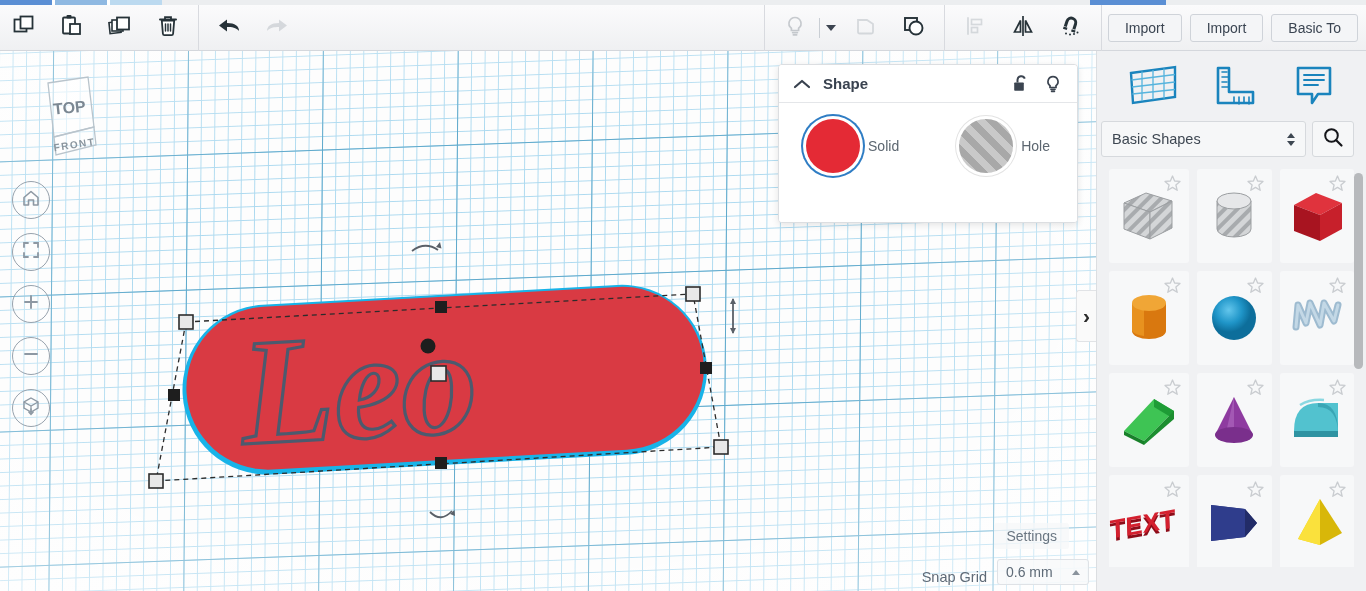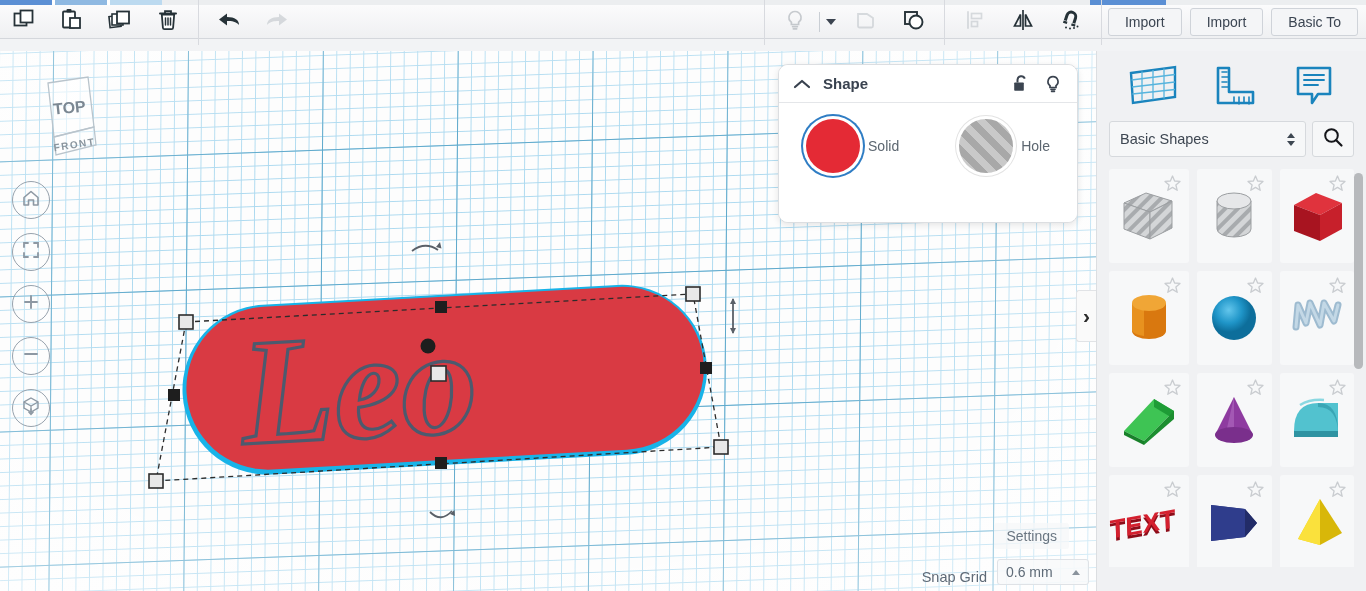--- a/index.html
+++ b/index.html
@@ -10,21 +10,21 @@
     background: #f2f3f5;
   }
   .app { position: relative; width: 1366px; height: 591px; }
 
   
   .tabstrip { position:absolute; top:0; left:0; width:1366px; height:5px; display:flex; }
   .tabstrip .t { height:5px; }
 
   
   .toolbar {
-    position:absolute; top:5px; left:0; width:1366px; height:34px;
+    position:absolute; top:5px; left:0; width:1366px; height:46px;
     background: linear-gradient(#fbfbfc,#eff0f2);
     border-bottom:1px solid #d4d7dc;
     display:flex; align-items:center;
   }
   .tb-group { display:flex; align-items:center; height:46px; }
   .tb-btn {
     width:48px; height:46px; display:flex; align-items:center; justify-content:center;
     cursor:pointer;
   }
   .tb-btn.disabled { opacity:.35; cursor:default; }
@@ -106,21 +106,21 @@
   .snap-select {
     width:92px; height:26px; background:rgba(248,249,250,.85); border:1px solid #dfe2e6; border-radius:3px;
     display:flex; align-items:center; justify-content:space-between; padding:0 8px;
     color:#5e6a77; font-size:14px; cursor:pointer;
   }
   .caret-up { width:0;height:0;border-left:4px solid transparent;border-right:4px solid transparent;border-bottom:5px solid #8a939d; }
 
   
   .inspector {
     position:absolute; left:778px; top:64px; width:300px;
-    background:#fff; border:1px solid #dcdee1; border-radius:10px;
+    background:#fff; border:1px solid #dcdee1; border-radius:4px;
     box-shadow:0 2px 7px rgba(0,0,0,.10);
     overflow:hidden;
   }
   .insp-head {
     height:38px; display:flex; align-items:center; gap:12px; padding:0 14px;
     border-bottom:1px solid #e4e6e9; background:#fff;
   }
   .insp-title { font-size:15px; color:#39424f; font-weight:600; flex:1 1 auto; }
   .insp-icon { cursor:pointer; display:flex; align-items:center; }
   .chev-up { cursor:pointer; display:flex; align-items:center; }
@@ -140,21 +140,21 @@
   }
   .swatch-label { font-size:14px; color:#5c6670; }
 
   
   .rightpanel {
     position:absolute; left:1096px; top:51px; width:270px; height:540px;
     background:#f0f1f3; border-left:1px solid #dcdee1;
   }
   .rp-icons { height:70px; display:flex; align-items:center; justify-content:space-around; padding:0 14px; }
   .rp-icon { cursor:pointer; display:flex; align-items:center; justify-content:center; }
-  .rp-selectrow { display:flex; gap:6px; padding:0 12px 12px 12px; }
+  .rp-selectrow { display:flex; gap:6px; padding:0 12px 12px 4px; }
   .rp-select {
     flex:1 1 auto; height:36px; background:#f6f7f8; border:1px solid #d6d9dd; border-radius:3px;
     display:flex; align-items:center; justify-content:space-between; padding:0 10px;
     font-size:14.5px; color:#3e4752; cursor:pointer;
   }
   .spin { display:flex; flex-direction:column; gap:3px; align-items:center; }
   .spin .up { width:0;height:0;border-left:4px solid transparent;border-right:4px solid transparent;border-bottom:5px solid #3e4752; }
   .spin .down { width:0;height:0;border-left:4px solid transparent;border-right:4px solid transparent;border-top:5px solid #3e4752; }
   .rp-search {
     width:42px; height:36px; background:#f6f7f8; border:1px solid #d6d9dd; border-radius:3px;

